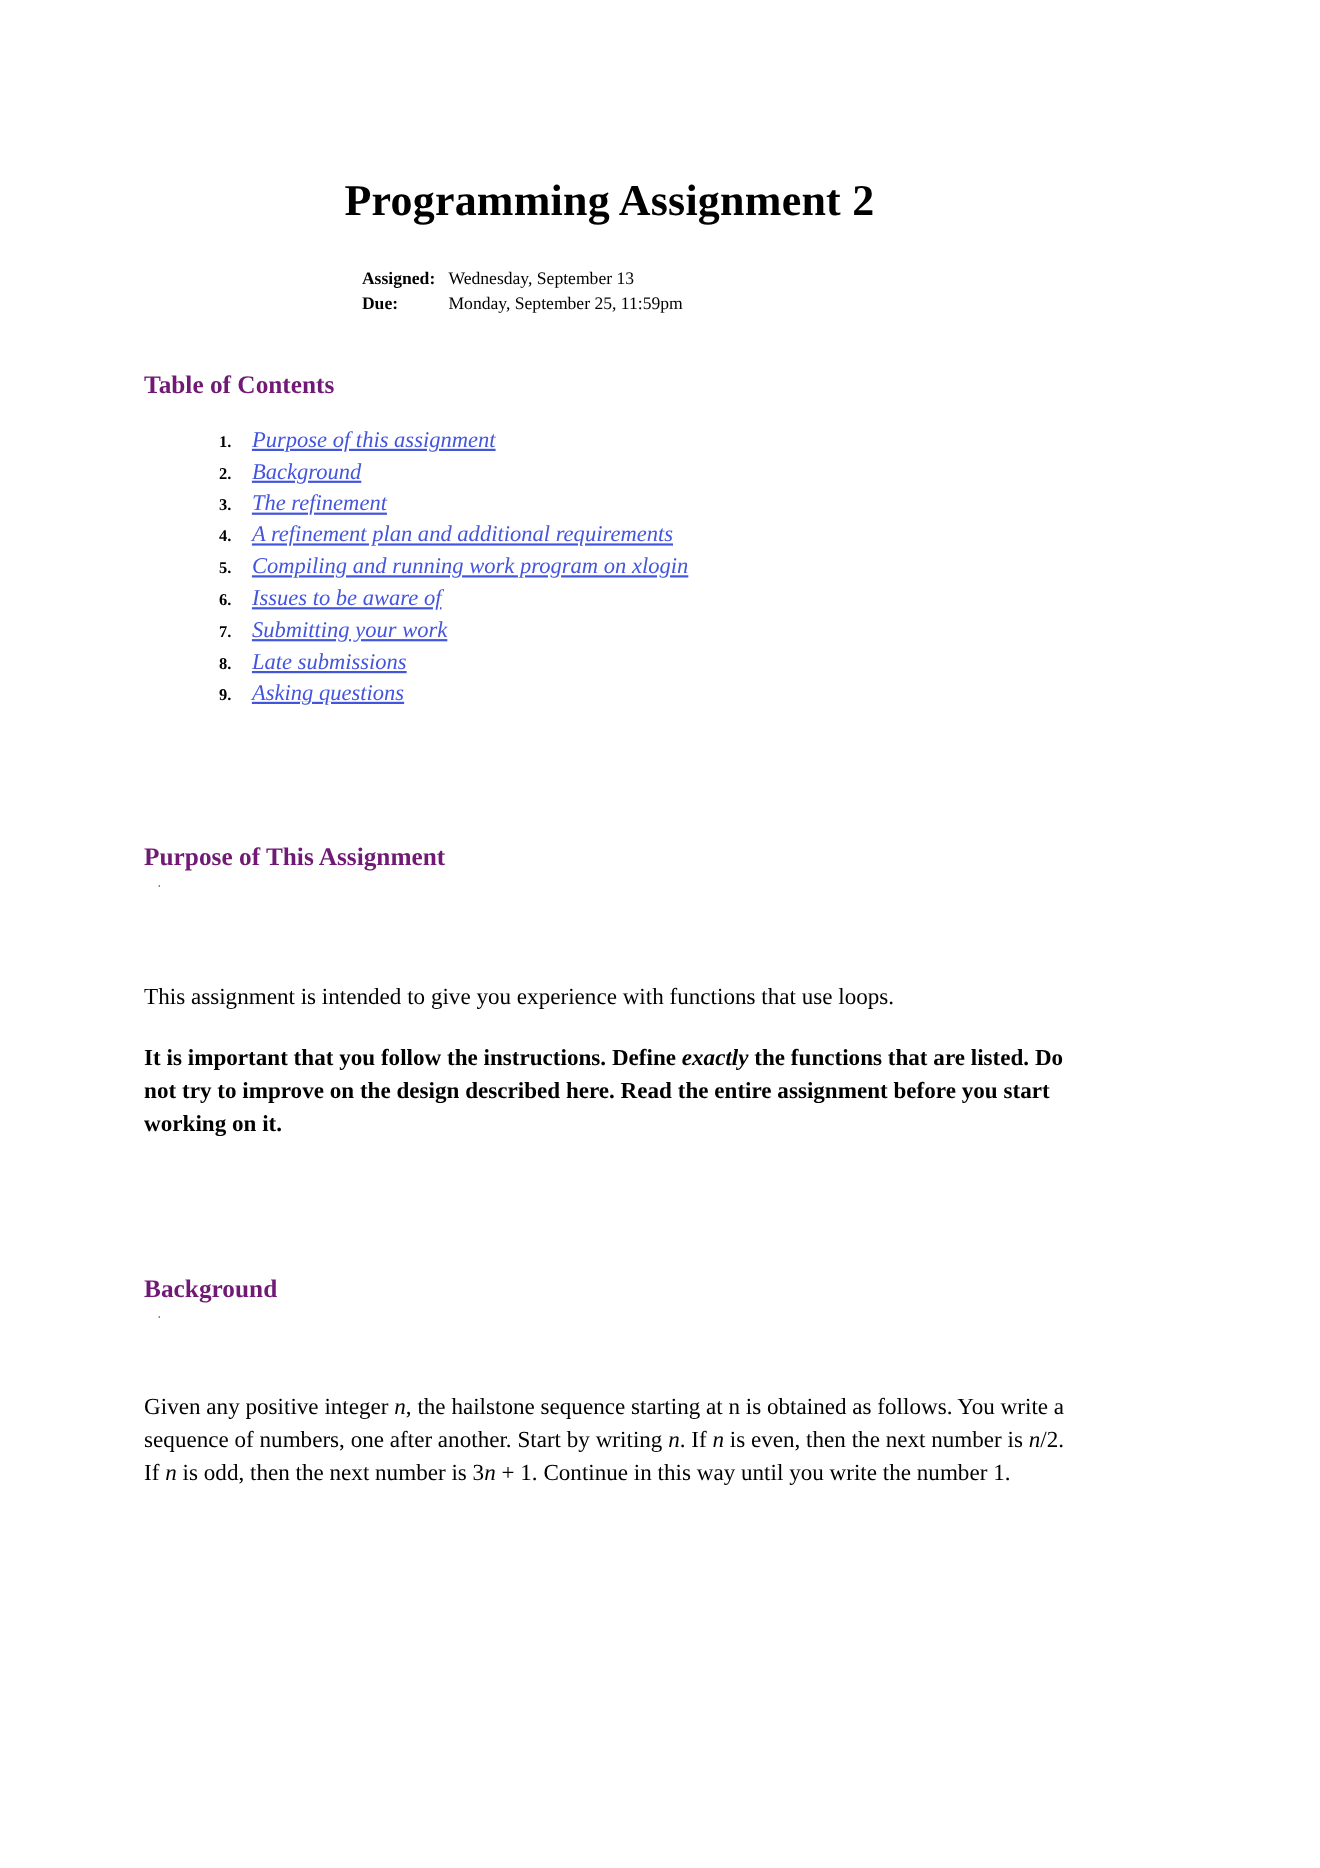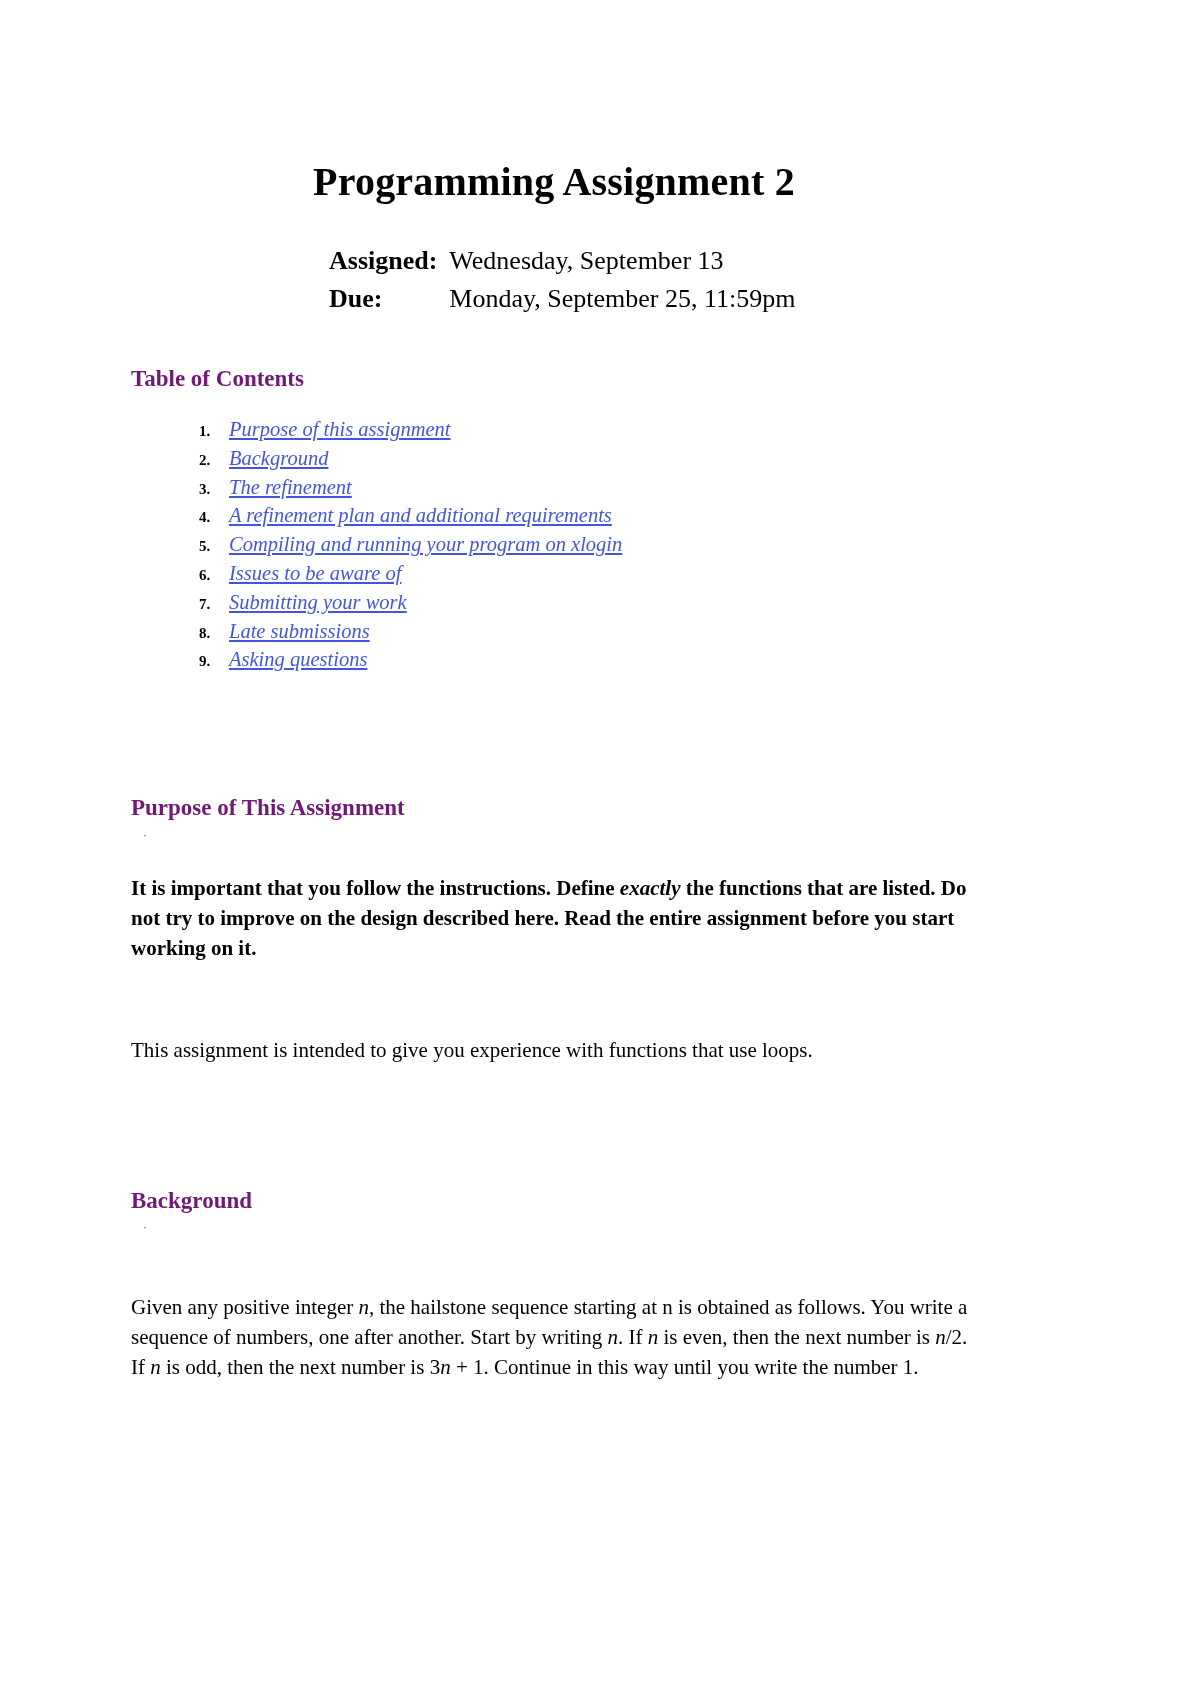--- a/index.html
+++ b/index.html
@@ -45,21 +45,21 @@
   .meta-block {
     margin: 0;
     padding-top: 38px;
     display: block;
   }
   .meta-table {
     margin: 0 auto 0 198px;
     border-collapse: collapse;
   }
   .meta-table td {
-    font-size: 26px;
+    font-size: 16px;
     line-height: 1.45;
     padding: 0;
     vertical-align: baseline;
     white-space: nowrap;
   }
   .meta-label {
     font-weight: bold;
     padding-right: 12px !important;
   }
   .meta-value {
@@ -178,42 +178,42 @@
       <li>
         <a class="toc-link">Background</a>
       </li>
       <li>
         <a class="toc-link">The refinement</a>
       </li>
       <li>
         <a class="toc-link">A refinement plan and additional requirements</a>
       </li>
       <li>
-        <a class="toc-link">Compiling and running your program on xlogin</a>
+        <a class="toc-link">Compiling and running work program on xlogin</a>
       </li>
       <li>
         <a class="toc-link">Issues to be aware of</a>
       </li>
       <li>
         <a class="toc-link">Submitting your work</a>
       </li>
       <li>
         <a class="toc-link">Late submissions</a>
       </li>
       <li>
         <a class="toc-link">Asking questions</a>
       </li>
     </ol>
 
     <h2 class="section-heading purpose-heading">Purpose of This Assignment</h2>
     <span class="anchor-dot">·</span>
 
+    <p class="body-text para-gap-1">This assignment is intended to give you experience with functions that use loops.</p>
+
     <p class="body-text strong para-gap-2"><span>It is important that you follow the instructions. Define </span><span class="bi">exactly</span><span> the functions that are listed. Do not try to improve on the design described here. Read the entire assignment before you start working on it.</span></p>
-
-    <p class="body-text para-gap-1">This assignment is intended to give you experience with functions that use loops.</p>
 
     <h2 class="section-heading background-heading">Background</h2>
     <span class="anchor-dot">·</span>
 
     <p class="body-text para-gap-3"><span>Given any positive integer </span><span class="var">n</span><span>, the </span><span class="ital">hailstone sequence starting at n</span><span> is obtained as follows. You write a sequence of numbers, one after another. Start by writing </span><span class="var">n</span><span>. If </span><span class="var">n</span><span> is even, then the next number is </span><span class="var">n</span><span>/2. If </span><span class="var">n</span><span> is odd, then the next number is 3</span><span class="var">n</span><span> + 1. Continue in this way until you write the number 1.</span></p>
 
 
     <div class="spacer-bottom"></div>
   </div>
 </div>

